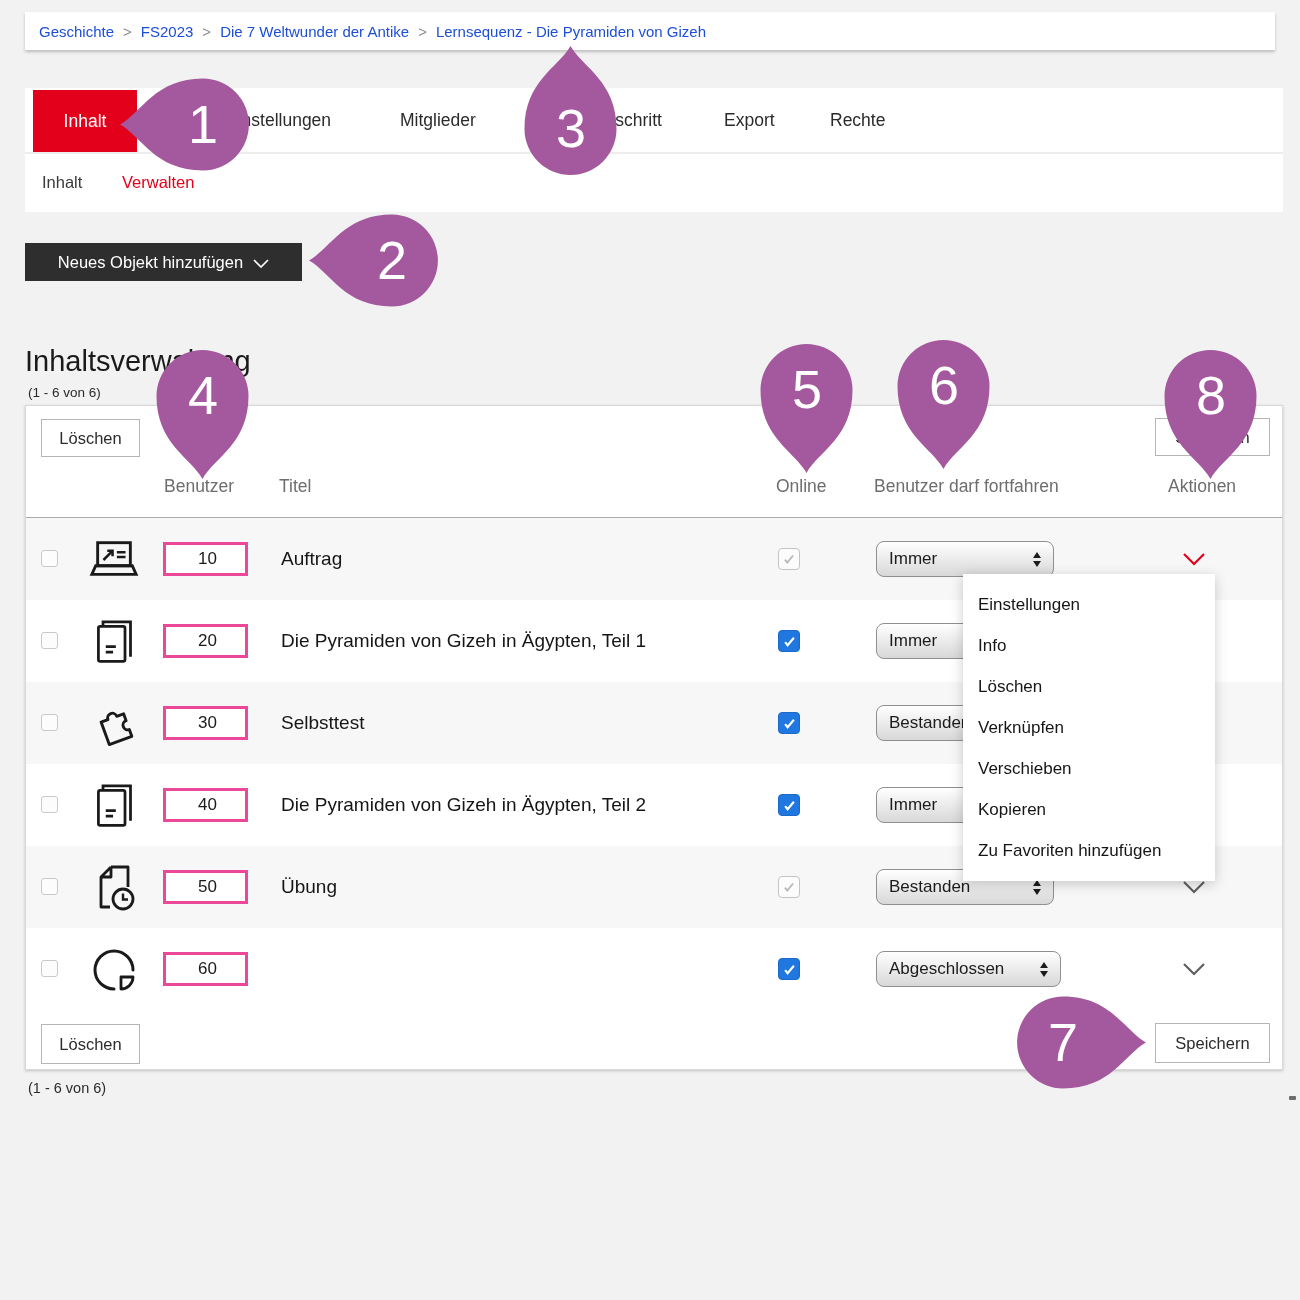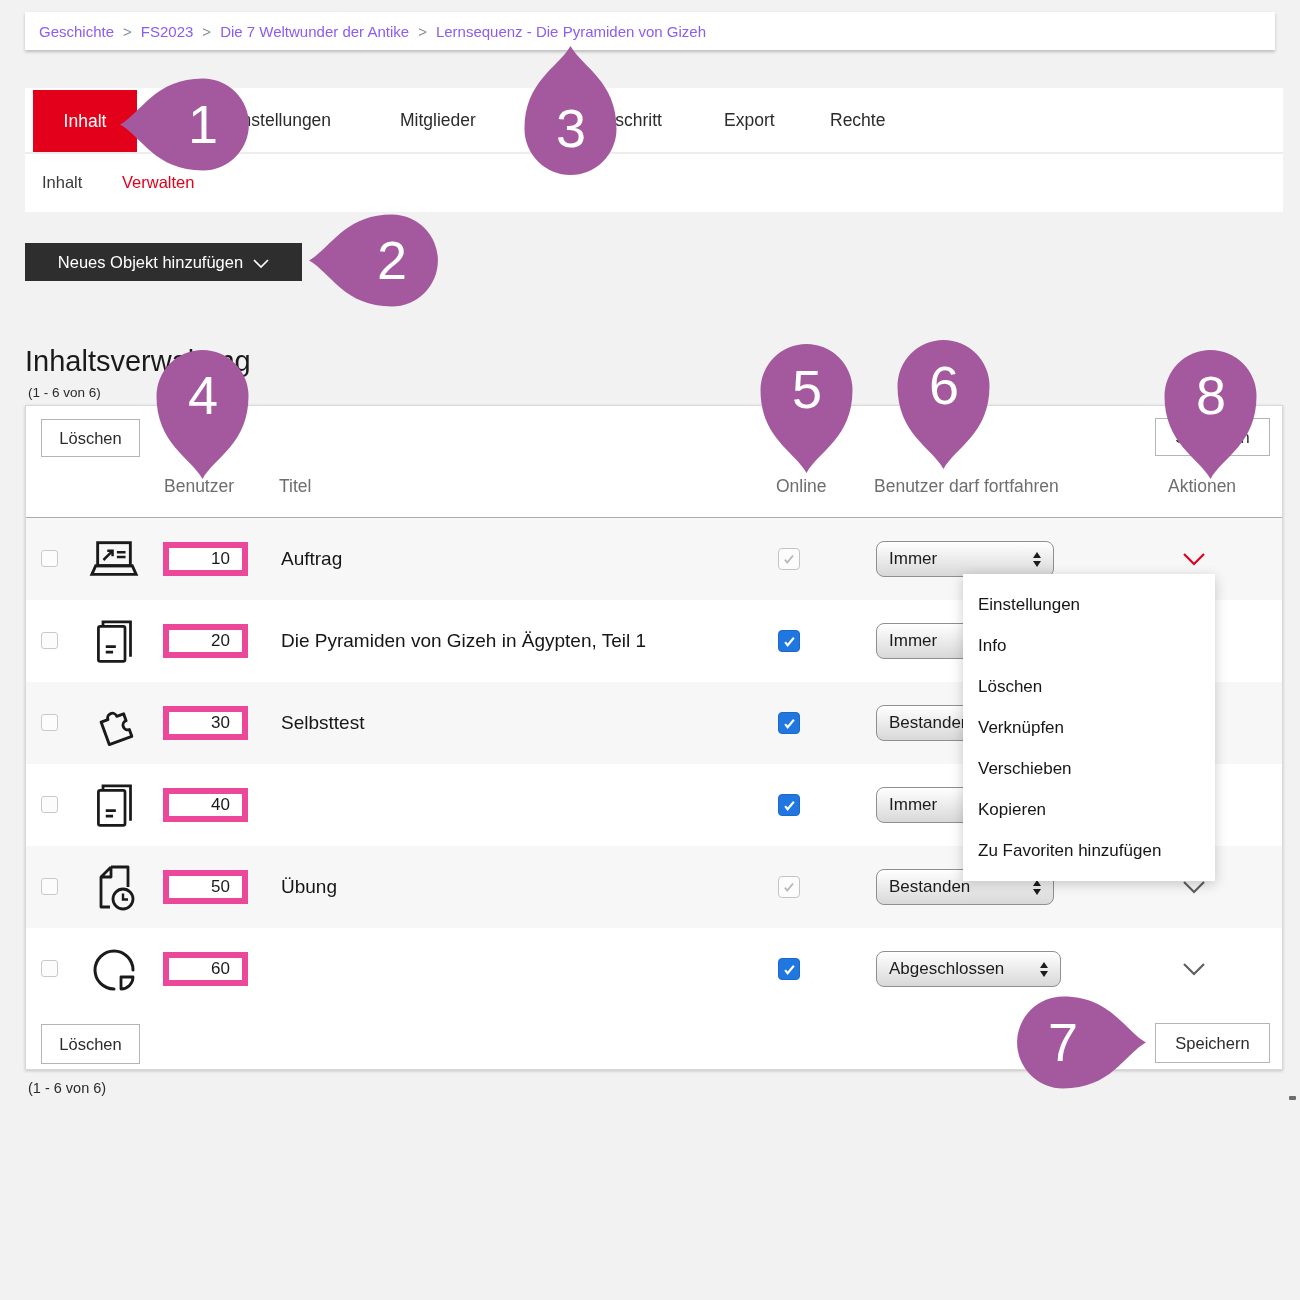--- a/index.html
+++ b/index.html
@@ -9,21 +9,21 @@
     font-family:"Liberation Sans", sans-serif;
     -webkit-font-smoothing:antialiased;
   }
   
   .breadcrumb-bar{
     position:absolute;left:25px;top:12px;width:1250px;height:38px;
     background:#fff;box-shadow:0 2px 3px rgba(0,0,0,.22);
     display:flex;align-items:center;padding-left:14px;box-sizing:border-box;
     font-size:15px;color:#333;
   }
-  .crumb{color:#8b5cf6;}
+  .crumb{color:#1d4ed8;}
   .crumb-sep{color:#8a8a8a;margin:0 9px;}
   
   .tabs-container{
     position:absolute;left:25px;top:88px;width:1258px;height:124px;background:#fff;
   }
   .tab-active{
     position:absolute;left:8px;top:2px;width:104px;height:62px;background:#e2001a;
     display:flex;align-items:center;justify-content:center;color:#fff;font-size:17.5px;
   }
   .tab-label{
@@ -59,23 +59,23 @@
   .header-line{position:absolute;left:0;top:111px;width:100%;height:1px;background:#ababab;}
   .t-row{position:absolute;left:0;width:100%;height:82px;}
   .r-grey{background:#f7f7f7;}
   .r-white{background:#ffffff;}
   .row-check{
     position:absolute;left:15px;top:32px;width:17px;height:17px;border:1px solid #c9c9c9;
     border-radius:3px;background:#fcfcfc;box-sizing:border-box;
   }
   .type-icon{position:absolute;left:62px;top:16px;width:52px;height:52px;display:flex;align-items:center;justify-content:center;}
   .pos-input{
-    position:absolute;left:137px;top:24px;width:85px;height:34px;border:6px solid #ec4899;
+    position:absolute;left:137px;top:24px;width:85px;height:34px;border:3px solid #ec4899;
     background:#fff;box-sizing:border-box;font-size:17px;color:#1a1a1a;text-align:right;
-    padding-right:12px;font-family:"Liberation Sans", sans-serif;
+    padding-right:28px;font-family:"Liberation Sans", sans-serif;
   }
   .row-title{position:absolute;left:255px;top:0;height:82px;display:flex;align-items:center;font-size:19px;color:#161616;}
   .online-check{
     position:absolute;left:752px;top:30px;width:22px;height:22px;border-radius:4px;
     display:flex;align-items:center;justify-content:center;box-sizing:border-box;
   }
   .chk-blue{background:#2077e0;border:1px solid #1b6ac9;}
   .chk-grey{background:#fcfcfc;border:1px solid #c4c4c4;}
   .sel{
     position:absolute;left:850px;top:23px;height:36px;border:1px solid #8f8f8f;border-radius:8px;
@@ -245,20 +245,21 @@
   <div class="t-row r-white" style="top:358px;">
     <span class="row-check"></span>
     <span class="type-icon">
       <svg width="44" height="50" viewBox="0 0 48 52">
         <path d="M12 9 V4 H42 V42" fill="none" stroke="#1a1a1a" stroke-width="3"></path>
         <rect x="7" y="9" width="29" height="38" rx="2" fill="none" stroke="#1a1a1a" stroke-width="3"></rect>
         <path d="M15 31 h11 M15 37 h8" fill="none" stroke="#1a1a1a" stroke-width="3"></path>
       </svg>
     </span>
     <input class="pos-input" value="40" style="">
+    <span class="row-title">Die Pyramiden von Gizeh in Ägypten, Teil 2</span>
     <span class="online-check chk-blue">
       <svg width="15" height="15" viewBox="0 0 24 24">
           <path d="M5 13 l4 5 L19 6" fill="none" stroke="#fff" stroke-width="3.4"></path>
         </svg>
     </span>
     <span class="sel" style="width:178px;">
       <span class="sel-label">Immer</span>
       <span class="stepper">
           <span class="tri-up"></span>
           <span class="tri-down"></span>

